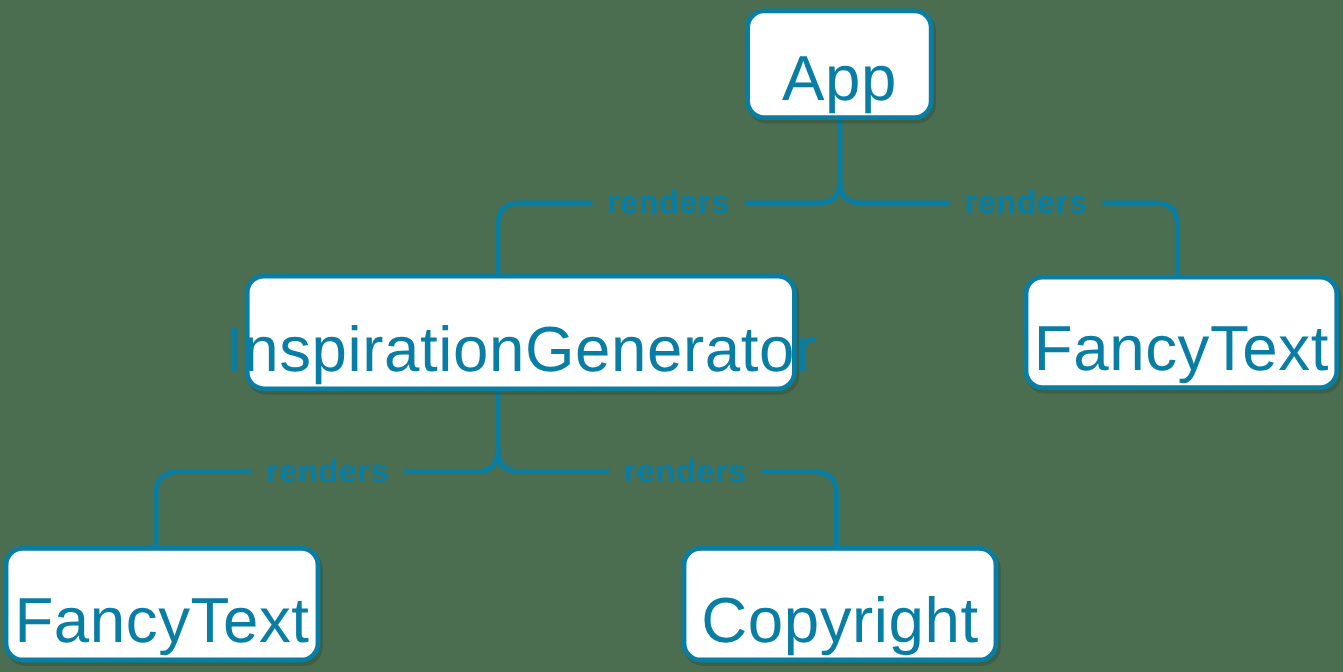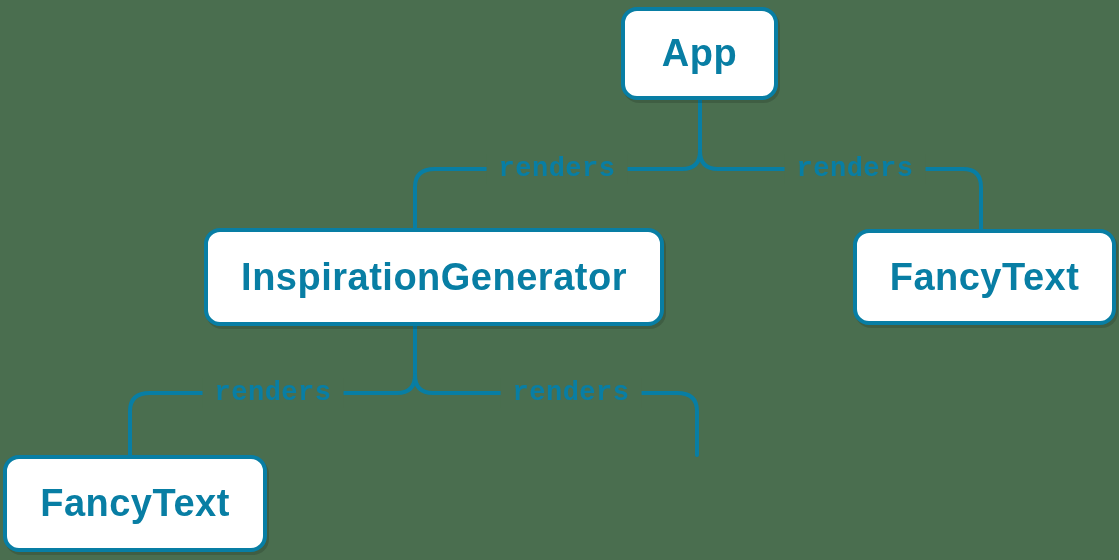--- a/index.html
+++ b/index.html
@@ -30,44 +30,43 @@
     stroke-width:4;
     stroke-linecap:round;
   }
   .node{
     position:absolute;
     box-sizing:border-box;
     background:var(--node-fill);
     border:4px solid var(--accent);
     border-radius:16px;
     display:flex;
-    align-items:center;
+    align-items:flex-end;
     justify-content:center;
     color:var(--accent);
-    font-size:38px;
-    font-weight:700;
+    font-size:53px;
+    font-weight:400;
     letter-spacing:0.5px;
     box-shadow:2px 3px 0 rgba(0,0,0,0.14);
   }
   .node-app{left:621px;top:7px;width:157px;height:93px;}
   .node-inspiration-generator{left:204px;top:228px;width:460px;height:98px;}
   .node-fancy-text-top{left:853px;top:229px;width:263px;height:96px;}
   .node-fancy-text-bottom{left:3px;top:455px;width:264px;height:97px;}
   .node-copyright{left:568px;top:455px;width:264px;height:97px;}
   .edge-label{
     position:absolute;
     transform:translate(-50%,-50%);
     background:var(--bg);
     color:var(--accent);
     font-size:27px;
     font-weight:600;
     letter-spacing:0.5px;
     padding:0 12px;
     white-space:nowrap;
-    font-family:Liberation Mono, monospace;
   }
   .edge-label-1{left:557px;top:169px;}
   .edge-label-2{left:855px;top:169px;}
   .edge-label-3{left:273px;top:393px;}
   .edge-label-4{left:571px;top:393px;}
 </style>
 </head>
 <body>
 
 <div class="canvas">
@@ -88,19 +87,22 @@
   </div>
 
   <div class="node node-fancy-text-top">
     <span>FancyText</span>
   </div>
 
   <div class="node node-fancy-text-bottom">
     <span>FancyText</span>
   </div>
 
+  <div class="node node-copyright">
+    <span>Copyright</span>
+  </div>
 
   <span class="edge-label edge-label-1">renders</span>
   <span class="edge-label edge-label-2">renders</span>
   <span class="edge-label edge-label-3">renders</span>
   <span class="edge-label edge-label-4">renders</span>
 
 </div>
 
 </body></html>

